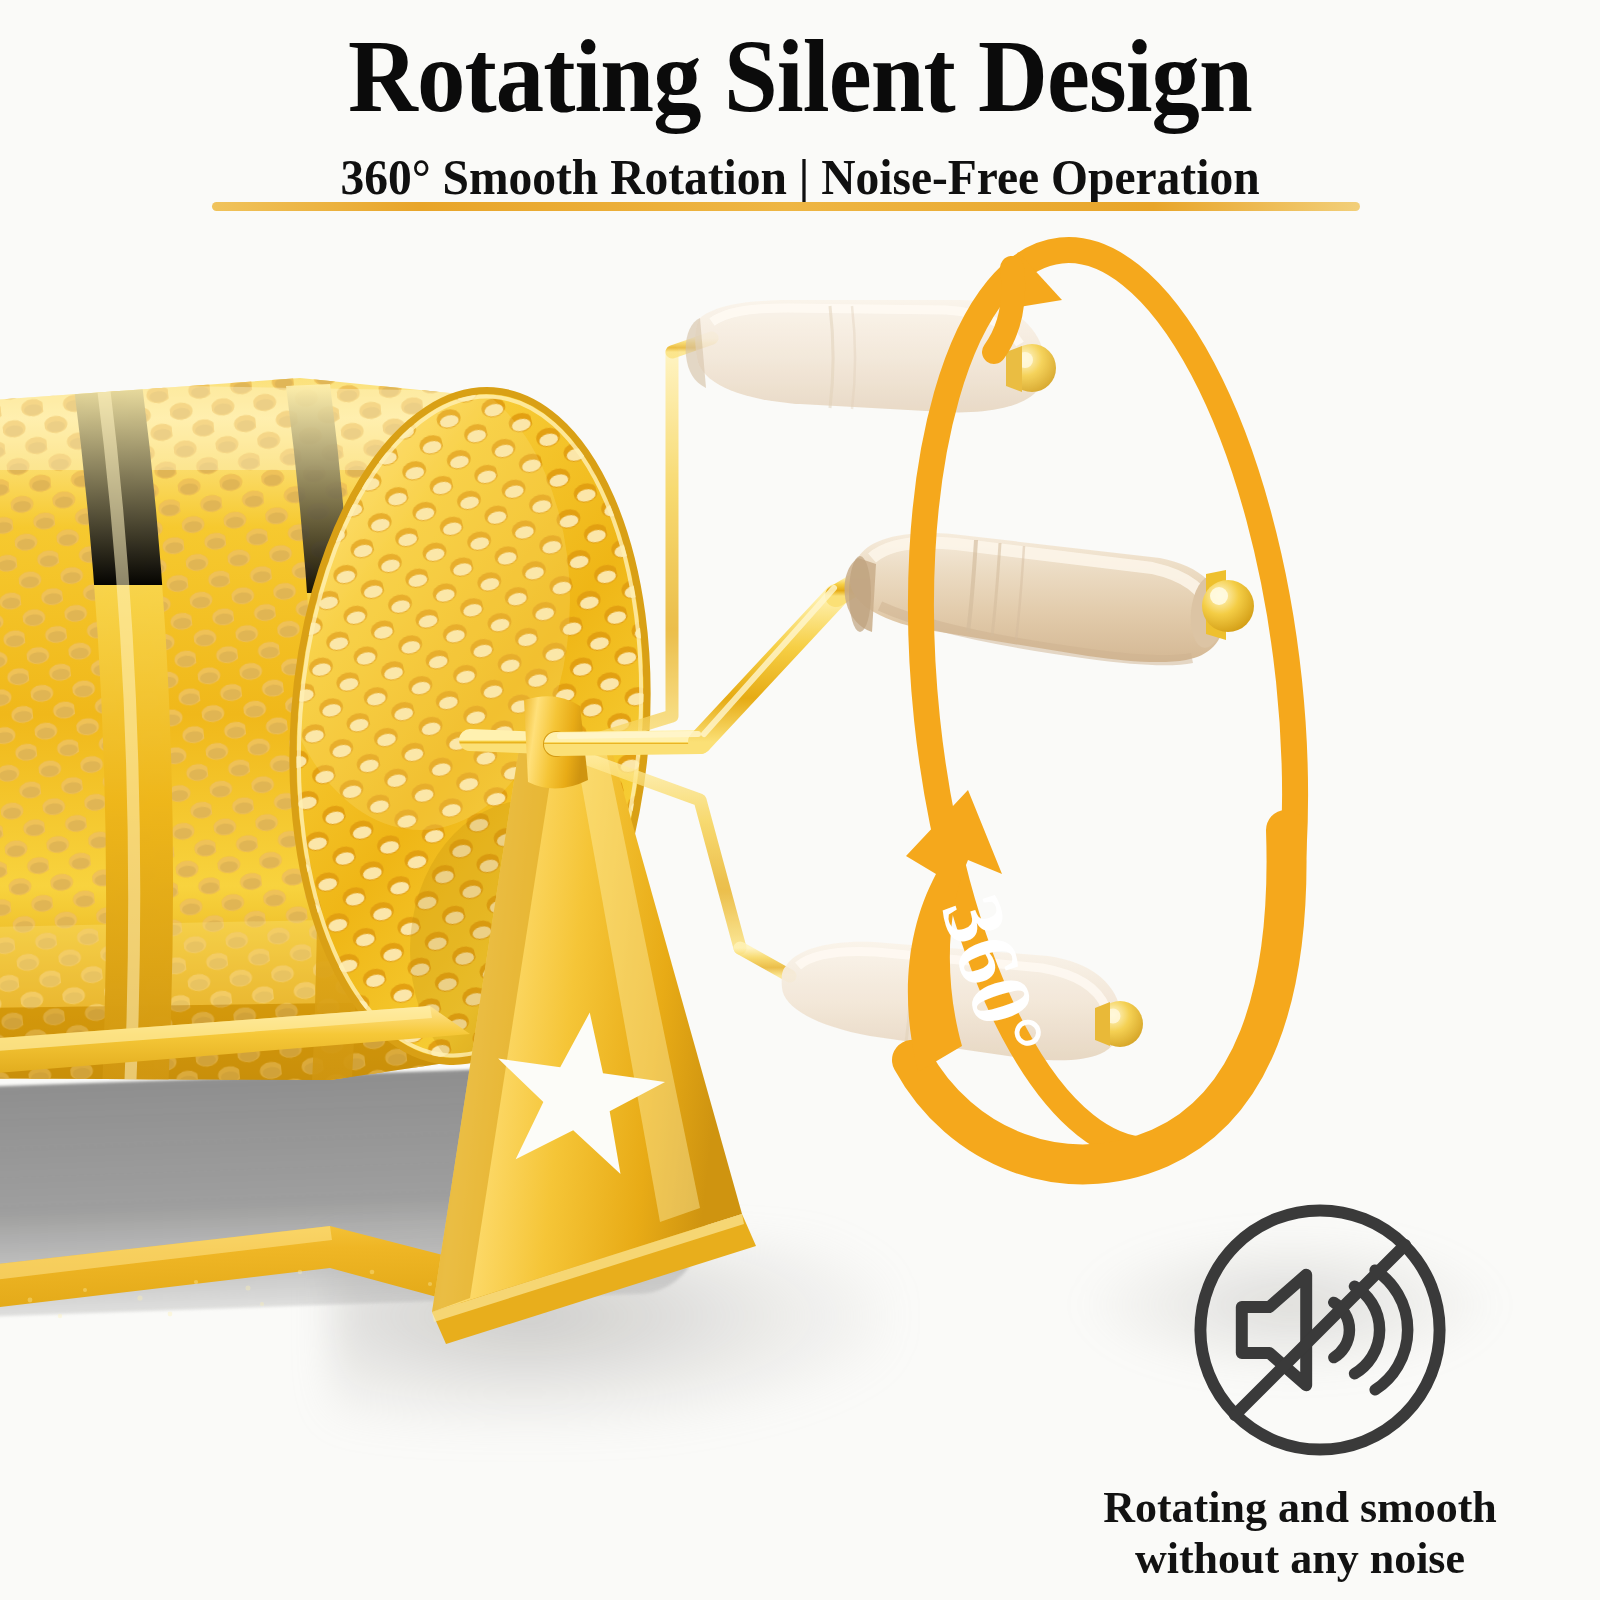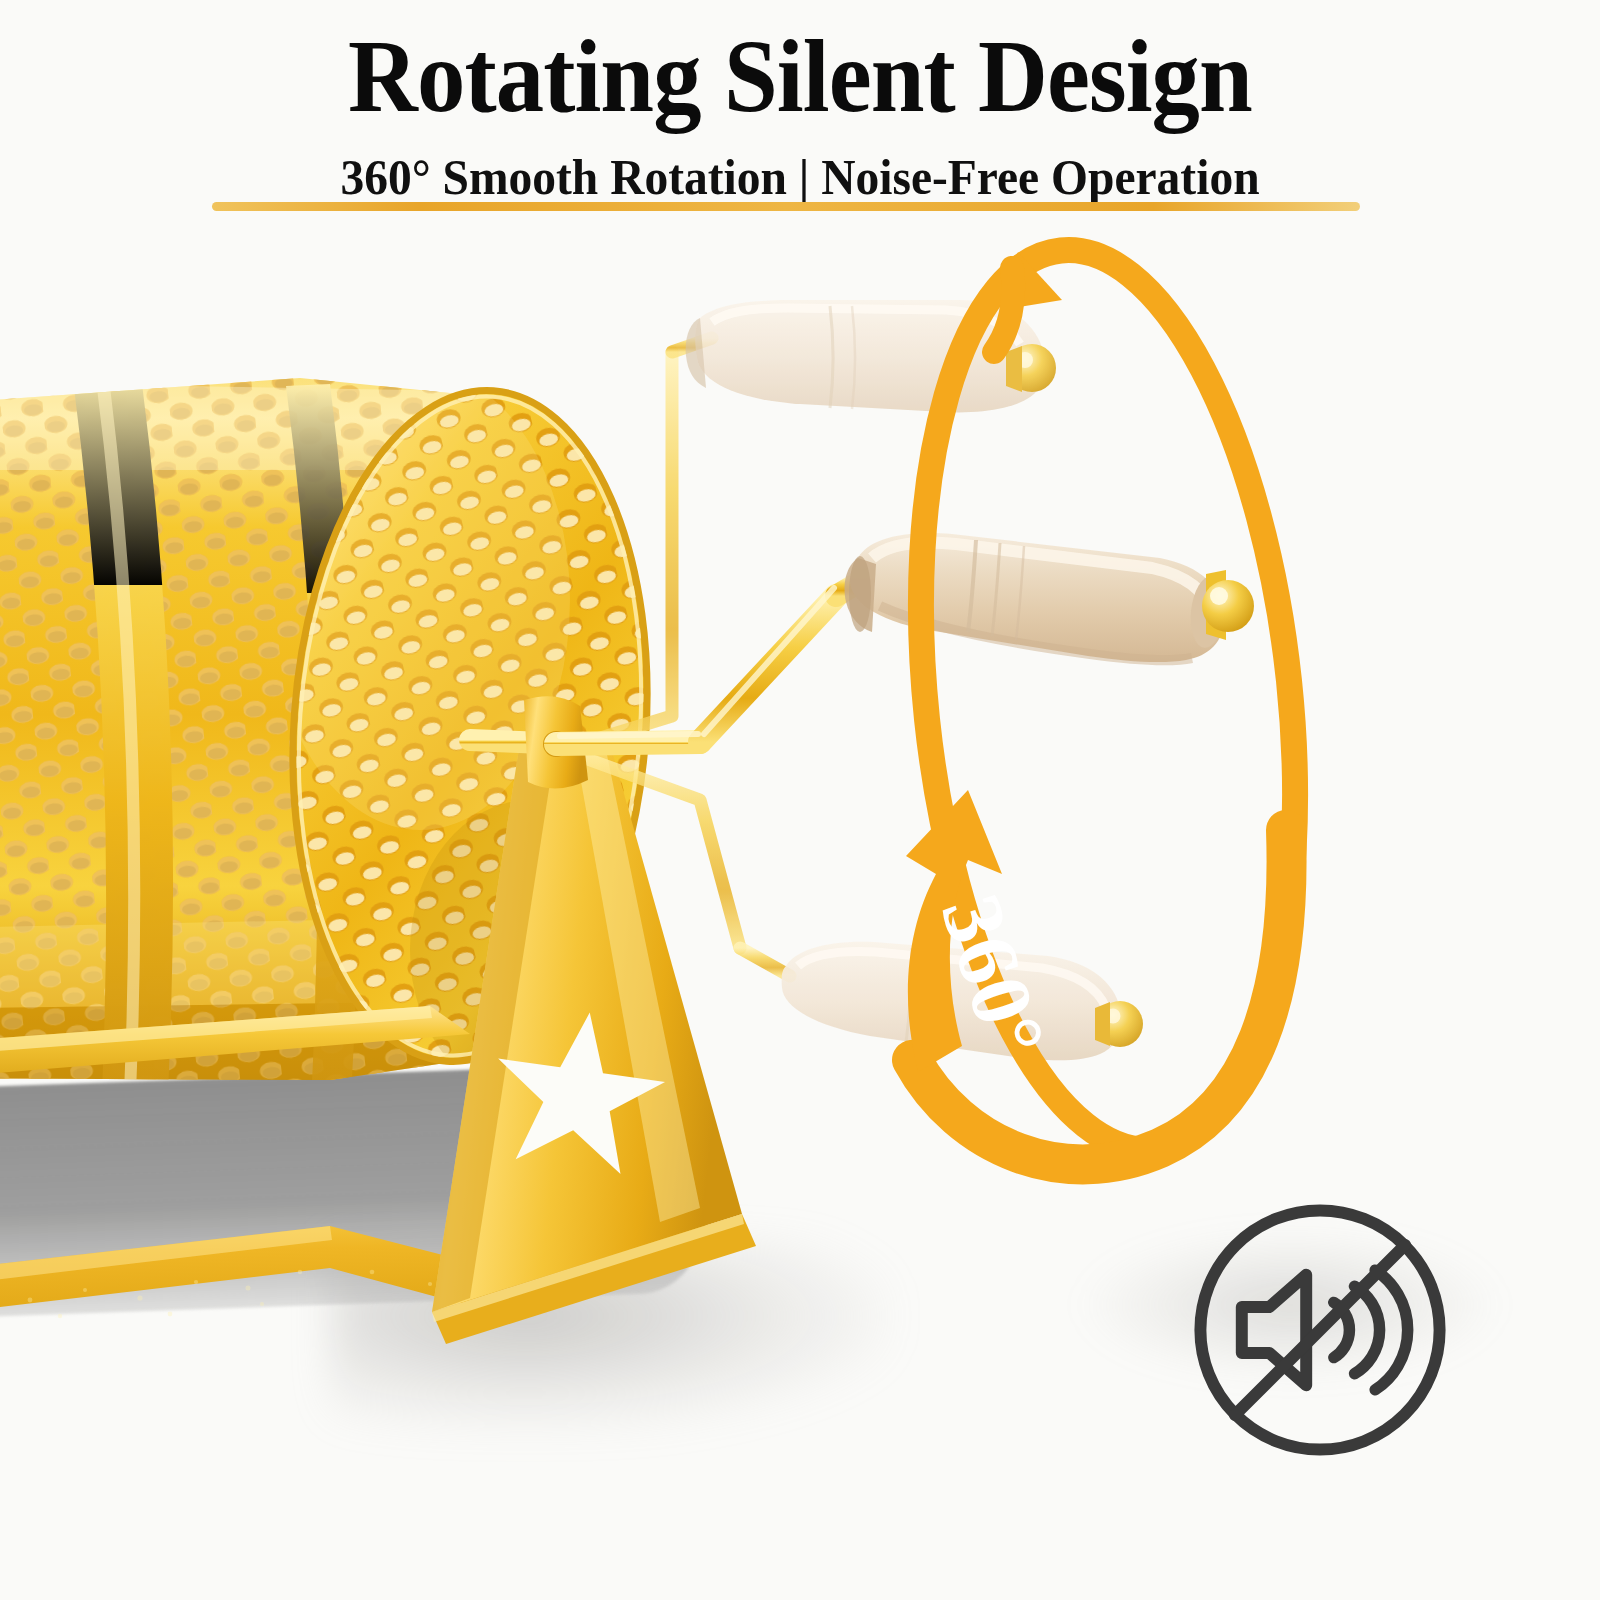--- a/index.html
+++ b/index.html
@@ -447,15 +447,19 @@
         <path d="M26 50 L26 70 L38 70 L54 84 L54 36 L38 50 Z" fill="none" stroke="#3a3a3a" stroke-width="5.2" stroke-linejoin="round" stroke-linecap="round"></path>
 
         <path d="M66 48 A14 14 0 0 1 66 72" fill="none" stroke="#3a3a3a" stroke-width="5" stroke-linecap="round"></path>
         <path d="M75 41 A22 22 0 0 1 75 79" fill="none" stroke="#3a3a3a" stroke-width="5" stroke-linecap="round"></path>
         <path d="M84 34 A31 31 0 0 1 84 86" fill="none" stroke="#3a3a3a" stroke-width="5" stroke-linecap="round"></path>
 
         <line x1="23" y1="97" x2="97" y2="23" stroke="#3a3a3a" stroke-width="5.2" stroke-linecap="round"></line>
       </svg>
     </div>
 
+    <div class="caption">
+      <div>Rotating and smooth</div>
+      <div>without any noise</div>
+    </div>
 
   </div>
 </div>
 
 </body></html>

